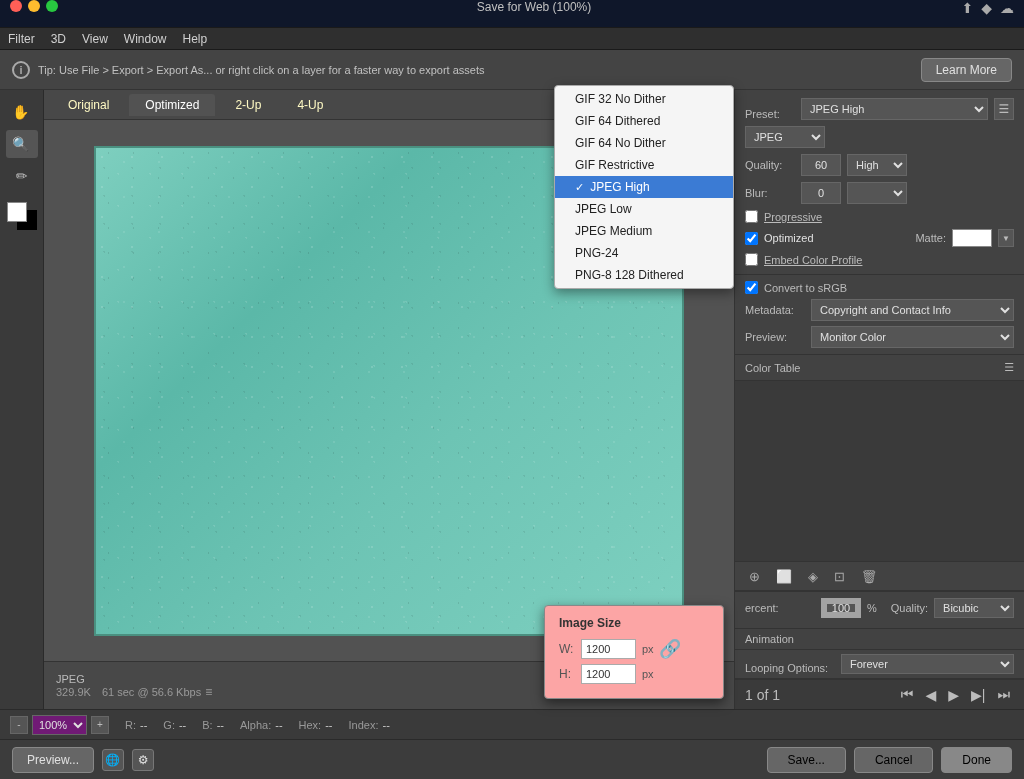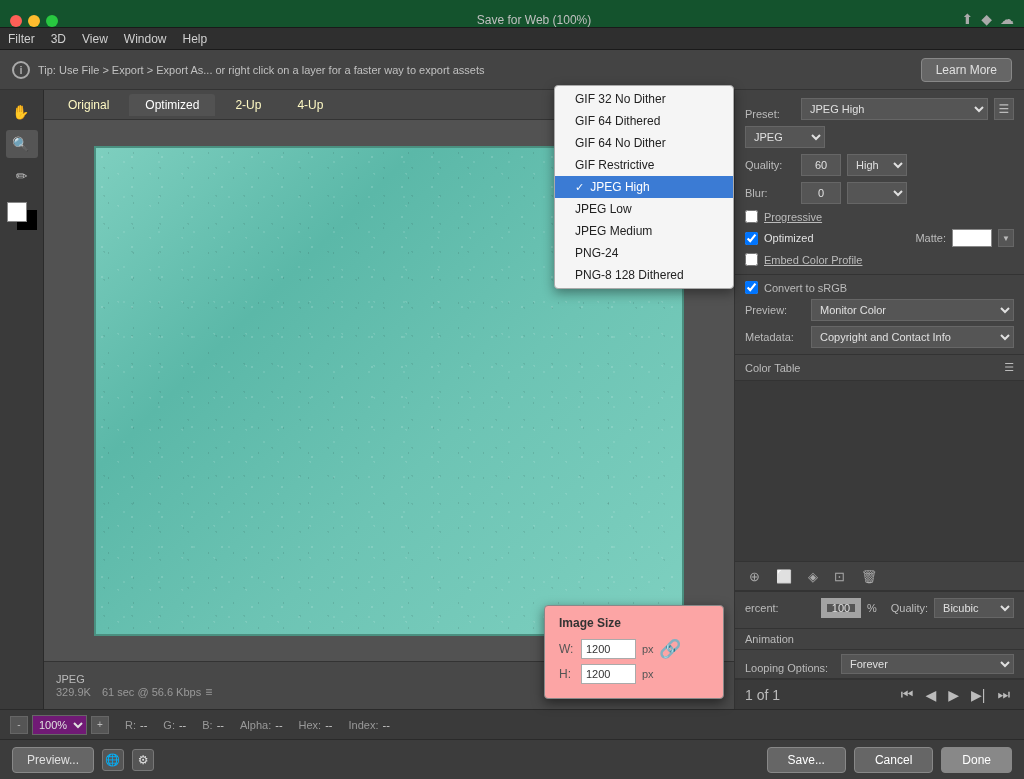--- a/index.html
+++ b/index.html
@@ -10,23 +10,23 @@
       font-family: -apple-system, BlinkMacSystemFont, 'Helvetica Neue', Arial, sans-serif;
       font-size: 12px;
       color: #e0e0e0;
       overflow: hidden;
       position: relative;
     }
 
     
     .title-bar {
       height: 28px;
-      background: #14532d;
-      display: flex;
-      align-items: flex-end;
+      background: #0f172a;
+      display: flex;
+      align-items: flex-start;
       justify-content: center;
       position: relative;
       border-bottom: 1px solid #1a1a1a;
       padding-left: 44px;
     }
     .title-bar-controls {
       position: absolute;
       left: 10px;
       display: flex;
       gap: 6px;
@@ -659,21 +659,21 @@
       justify-content: space-between;
       padding: 0 12px;
     }
     .action-left { display: flex; gap: 8px; align-items: center; }
     .action-center { flex: 1; display: flex; justify-content: center; }
     .action-right { display: flex; gap: 8px; }
     .action-btn {
       padding: 5px 20px;
       background: #666;
       border: 1px solid #888;
-      color: #ffffff;
+      color: #000000;
       font-size: 12px;
       border-radius: 4px;
       cursor: pointer;
     }
     .action-btn.primary {
       background: #888;
     }
     .preview-btn {
       padding: 5px 14px;
       background: #666;
@@ -862,29 +862,29 @@
         <label for="embedColor">Embed Color Profile</label>
       </div>
     </div>
 
     <div class="right-panel-section">
       <div class="convert-row">
         <input type="checkbox" id="convertSRGB" checked="" style="">
         <label for="convertSRGB">Convert to sRGB</label>
       </div>
       <div class="select-row">
+        <label>Metadata:</label>
+        <select class="panel-select">
+          <option>Copyright and Contact Info</option>
+        </select>
+      </div>
+      <div class="select-row">
         <label>Preview:</label>
         <select class="panel-select">
           <option>Monitor Color</option>
-        </select>
-      </div>
-      <div class="select-row">
-        <label>Metadata:</label>
-        <select class="panel-select">
-          <option>Copyright and Contact Info</option>
         </select>
       </div>
     </div>
 
     <div class="color-table-header">
       <span class="color-table-label">Color Table</span>
       <span class="color-table-menu">☰</span>
     </div>
     <div class="color-table-area"></div>
 

